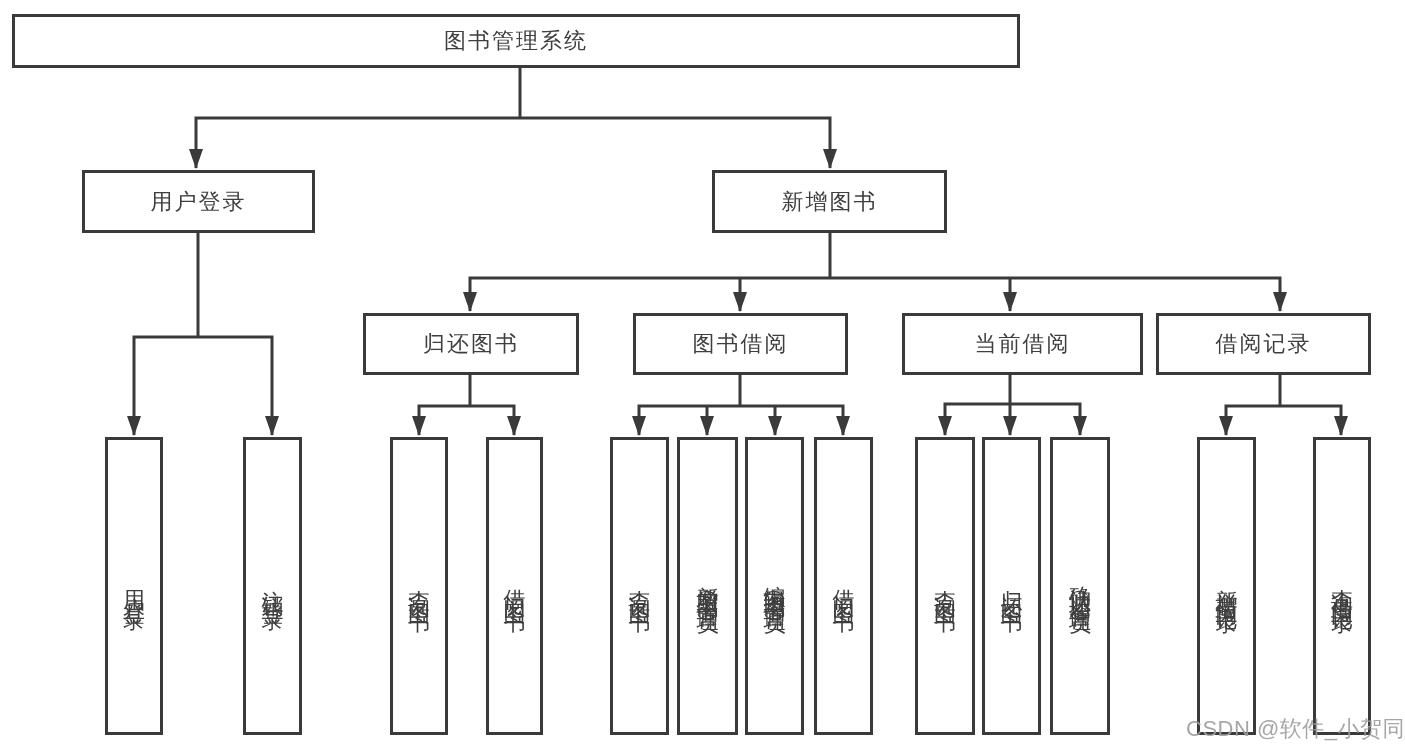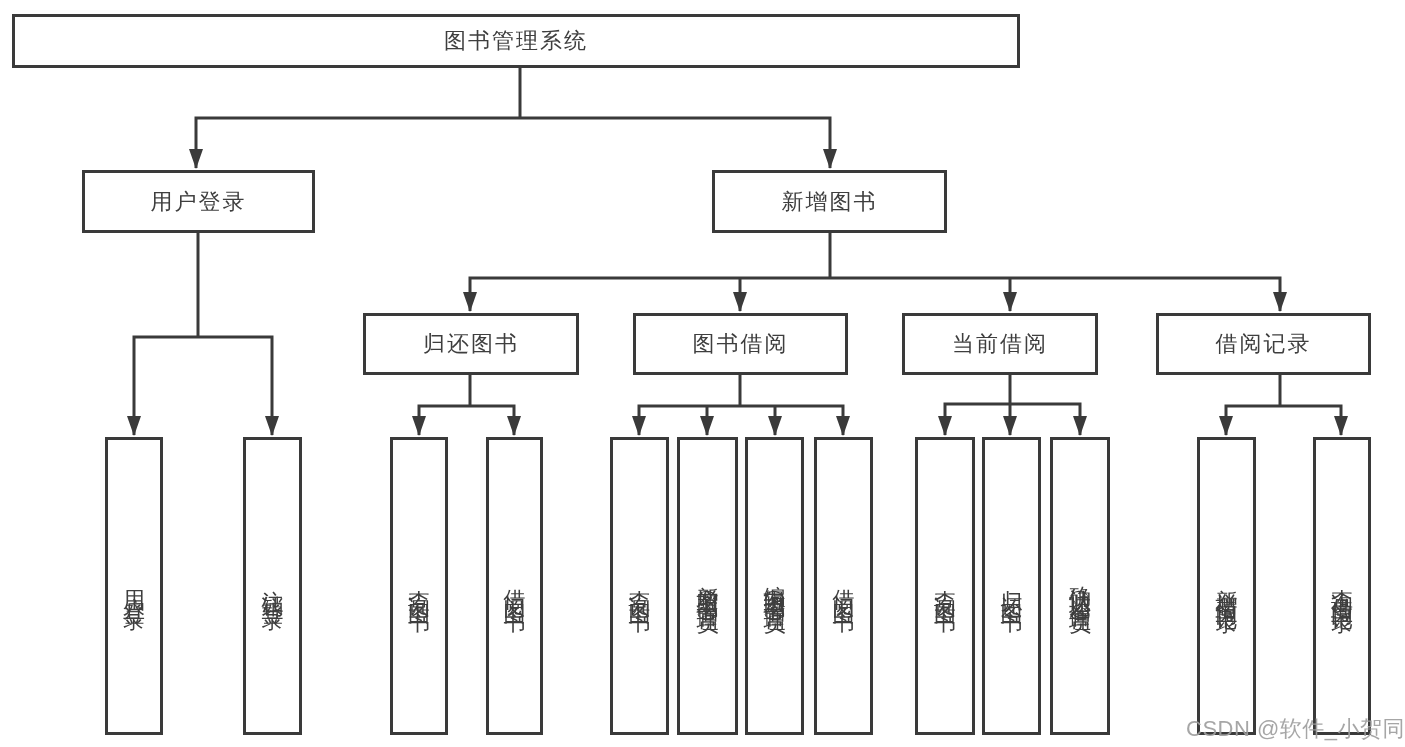--- a/index.html
+++ b/index.html
@@ -75,21 +75,21 @@
   <div class="node" style="left:712px; top:170px; width:235px; height:63px;">
     <span class="hlabel">新增图书</span>
   </div>
 
   <div class="node" style="left:363px; top:313px; width:216px; height:62px;">
     <span class="hlabel">归还图书</span>
   </div>
   <div class="node" style="left:633px; top:313px; width:215px; height:62px;text-align:center;">
     <span class="hlabel">图书借阅</span>
   </div>
-  <div class="node" style="left:902px; top:313px; width:196px; height:62px;">
+  <div class="node" style="left:902px; top:313px; width:241px; height:62px;">
     <span class="hlabel">当前借阅</span>
   </div>
   <div class="node" style="left:1156px; top:313px; width:215px; height:62px;">
     <span class="hlabel">借阅记录</span>
   </div>
 
   <div class="node" style="left:105px; top:437px; width:58px; height:298px;">
     <span class="vlabel">用户登录</span>
   </div>
   <div class="node" style="left:243px; top:437px; width:59px; height:298px;">

